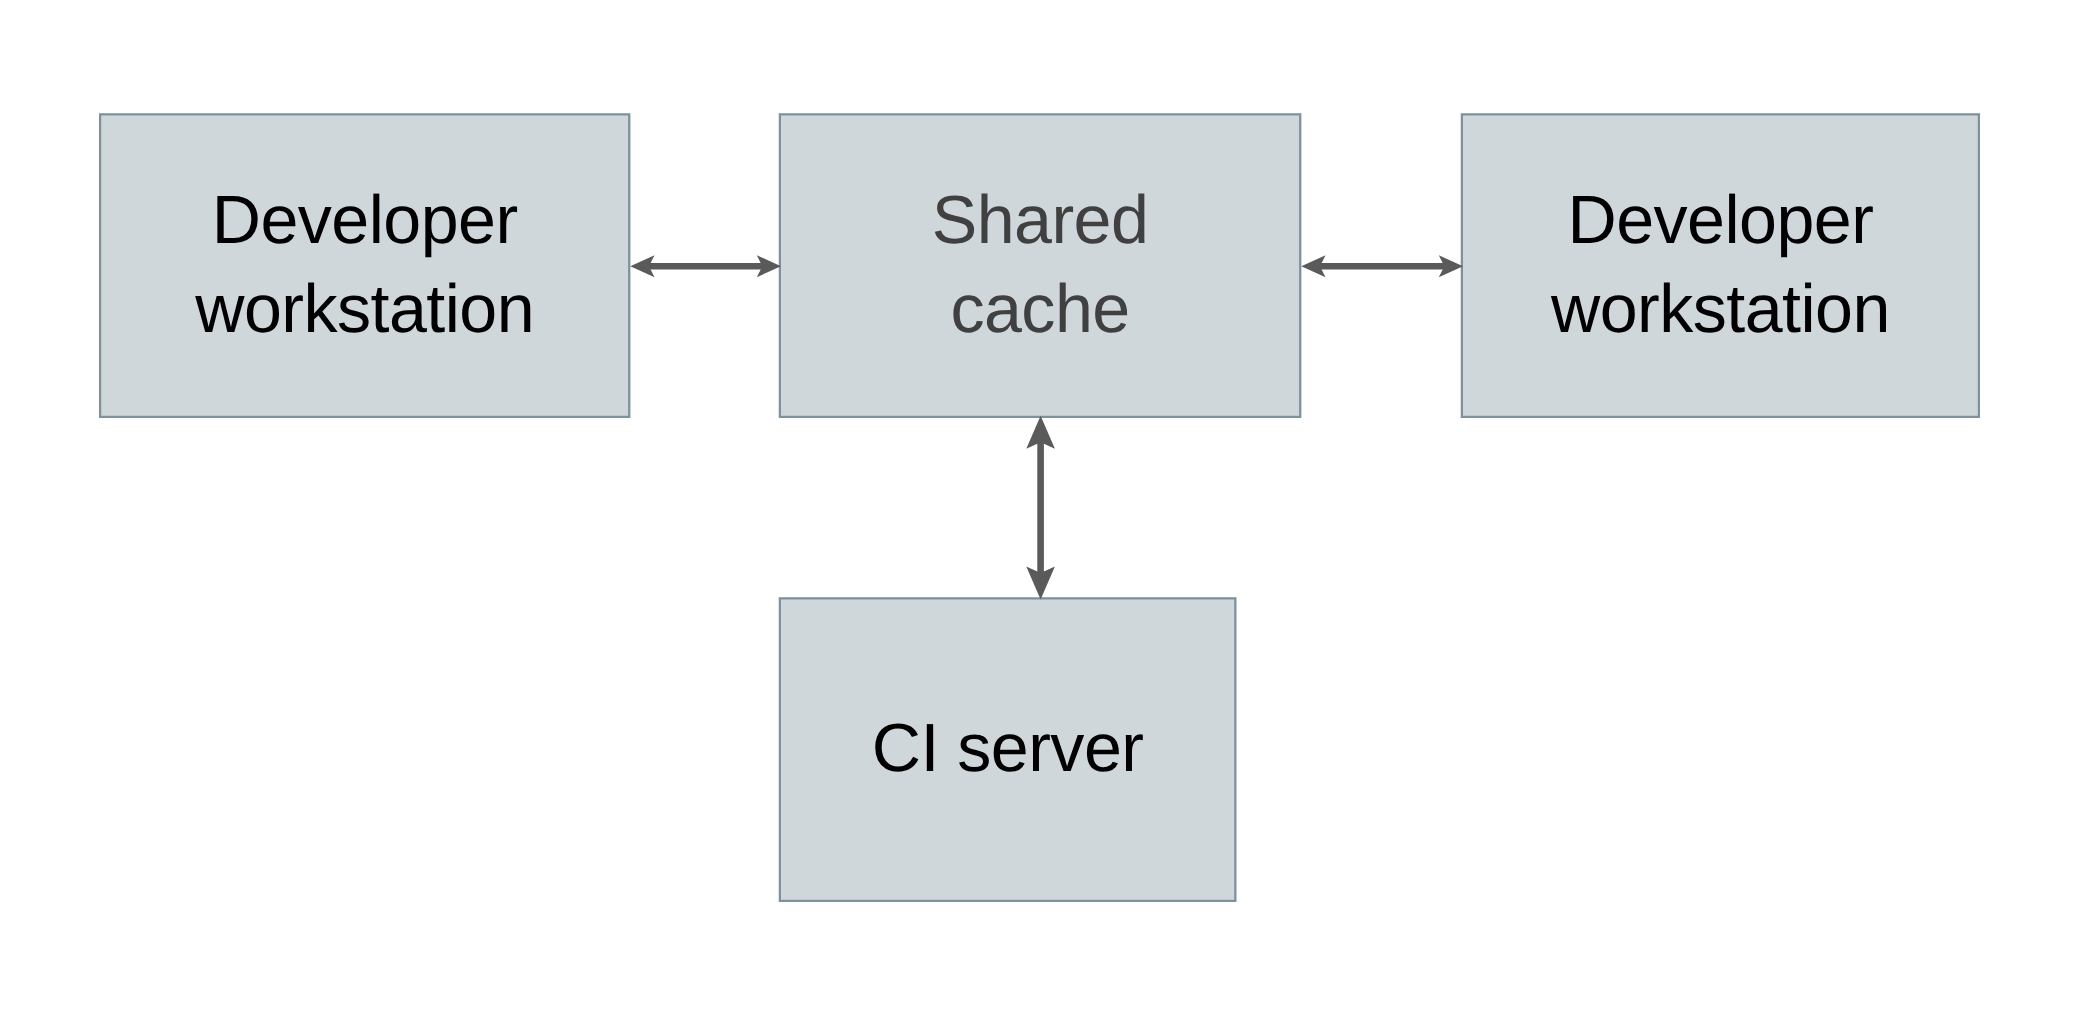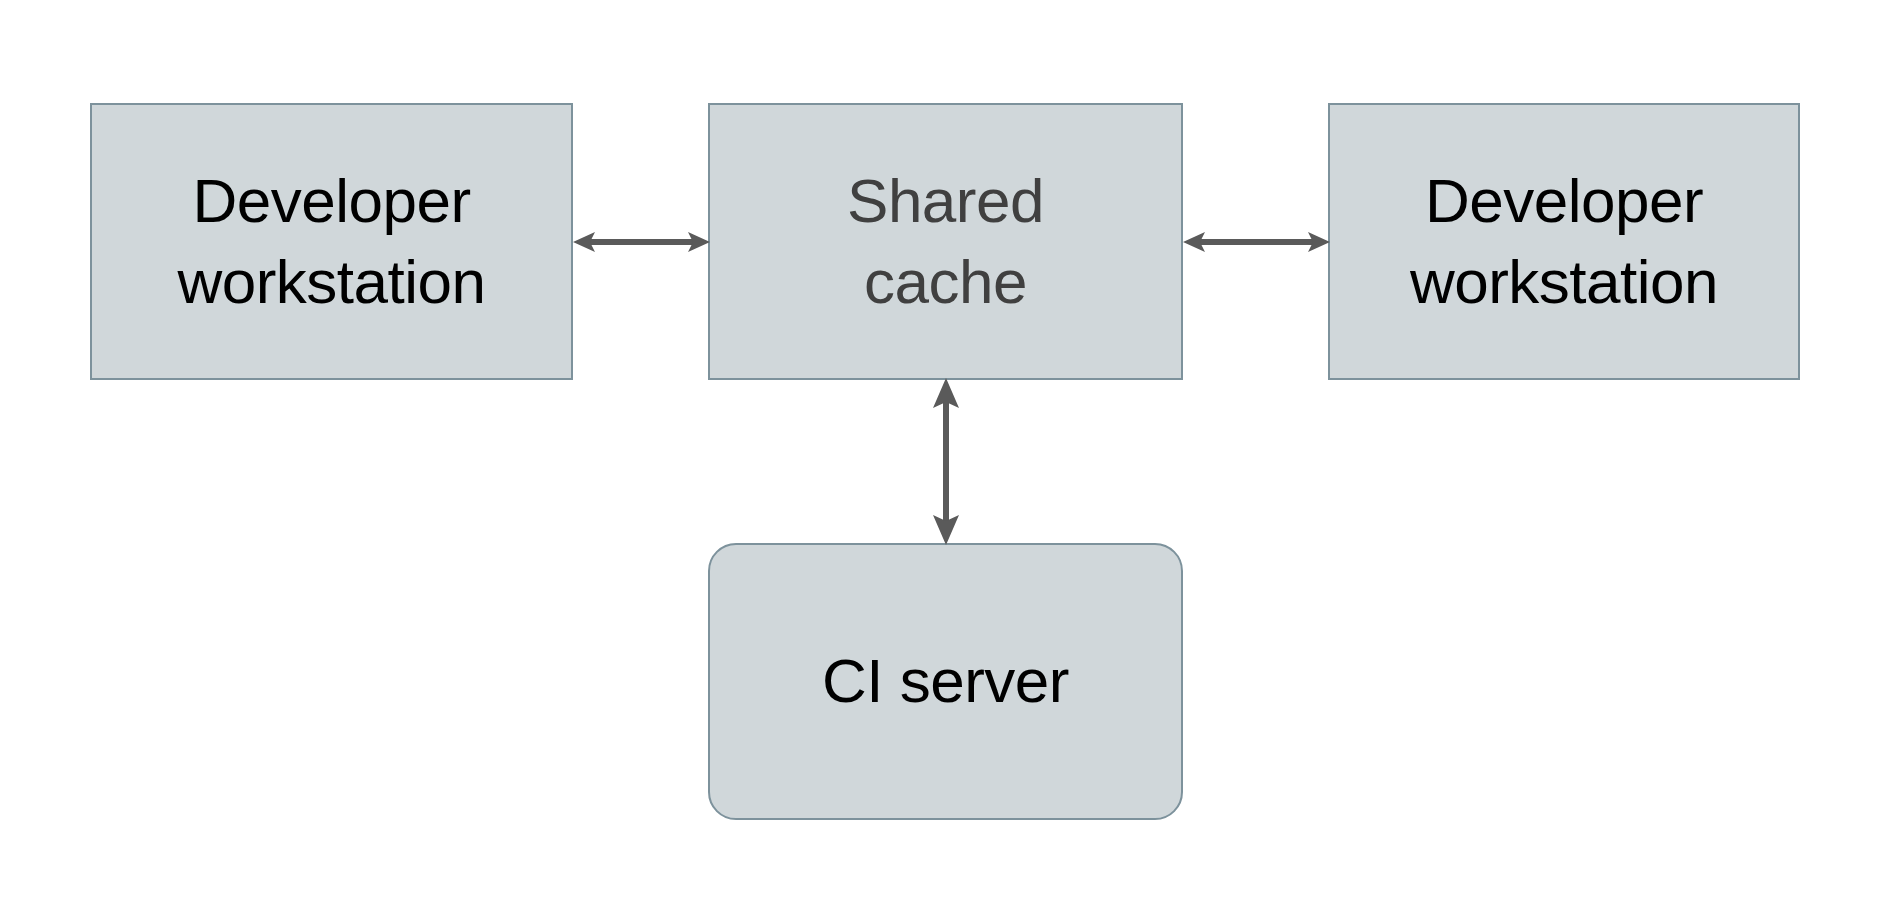--- a/index.html
+++ b/index.html
@@ -34,21 +34,21 @@
     line-height: 1.30;
     color: #000000;
     letter-spacing: -0.5px;
     white-space: pre-line;
     padding: 0 6px;
   }
   
   #node-dev-left   { left: 90px;   top: 103px; width: 483px; height: 277px; }
   #node-cache      { left: 708px;  top: 103px; width: 475px; height: 277px; }
   #node-dev-right  { left: 1328px; top: 103px; width: 472px; height: 277px; }
-  #node-ci         { left: 708px;  top: 543px; width: 475px; height: 277px; border-radius: 28px; }
+  #node-ci         { left: 708px;  top: 543px; width: 416px; height: 277px; }
 
   .edge {
     position: absolute;
     overflow: visible;
   }
   #edge-left-cache  { left: 573px; top: 211px; width: 137px; height: 62px; }
   #edge-cache-right { left: 1183px; top: 211px; width: 147px; height: 62px; }
   #edge-cache-ci    { left: 915px; top: 378px; width: 62px; height: 167px; }
 
   .edge svg { display: block; overflow: visible; }

